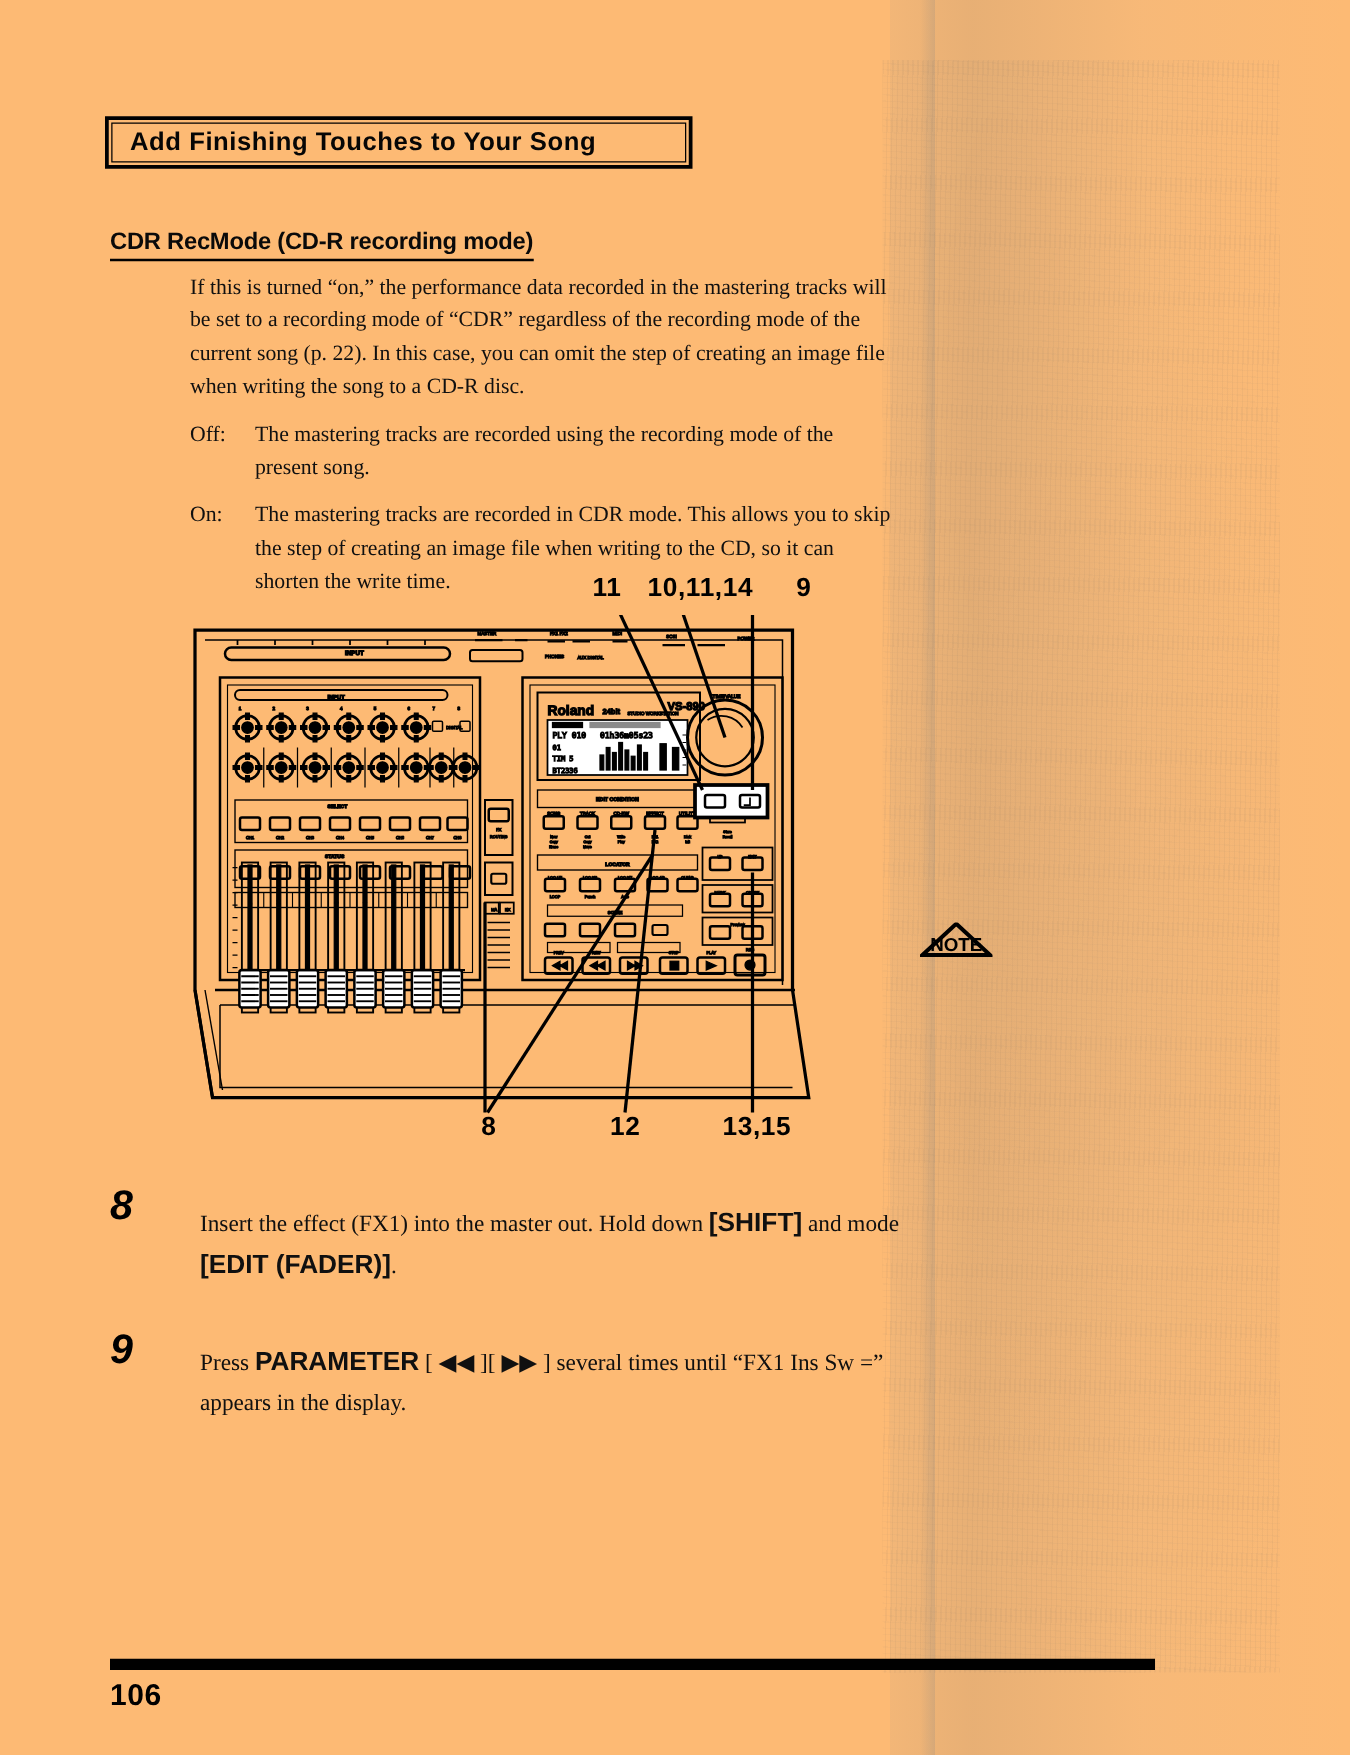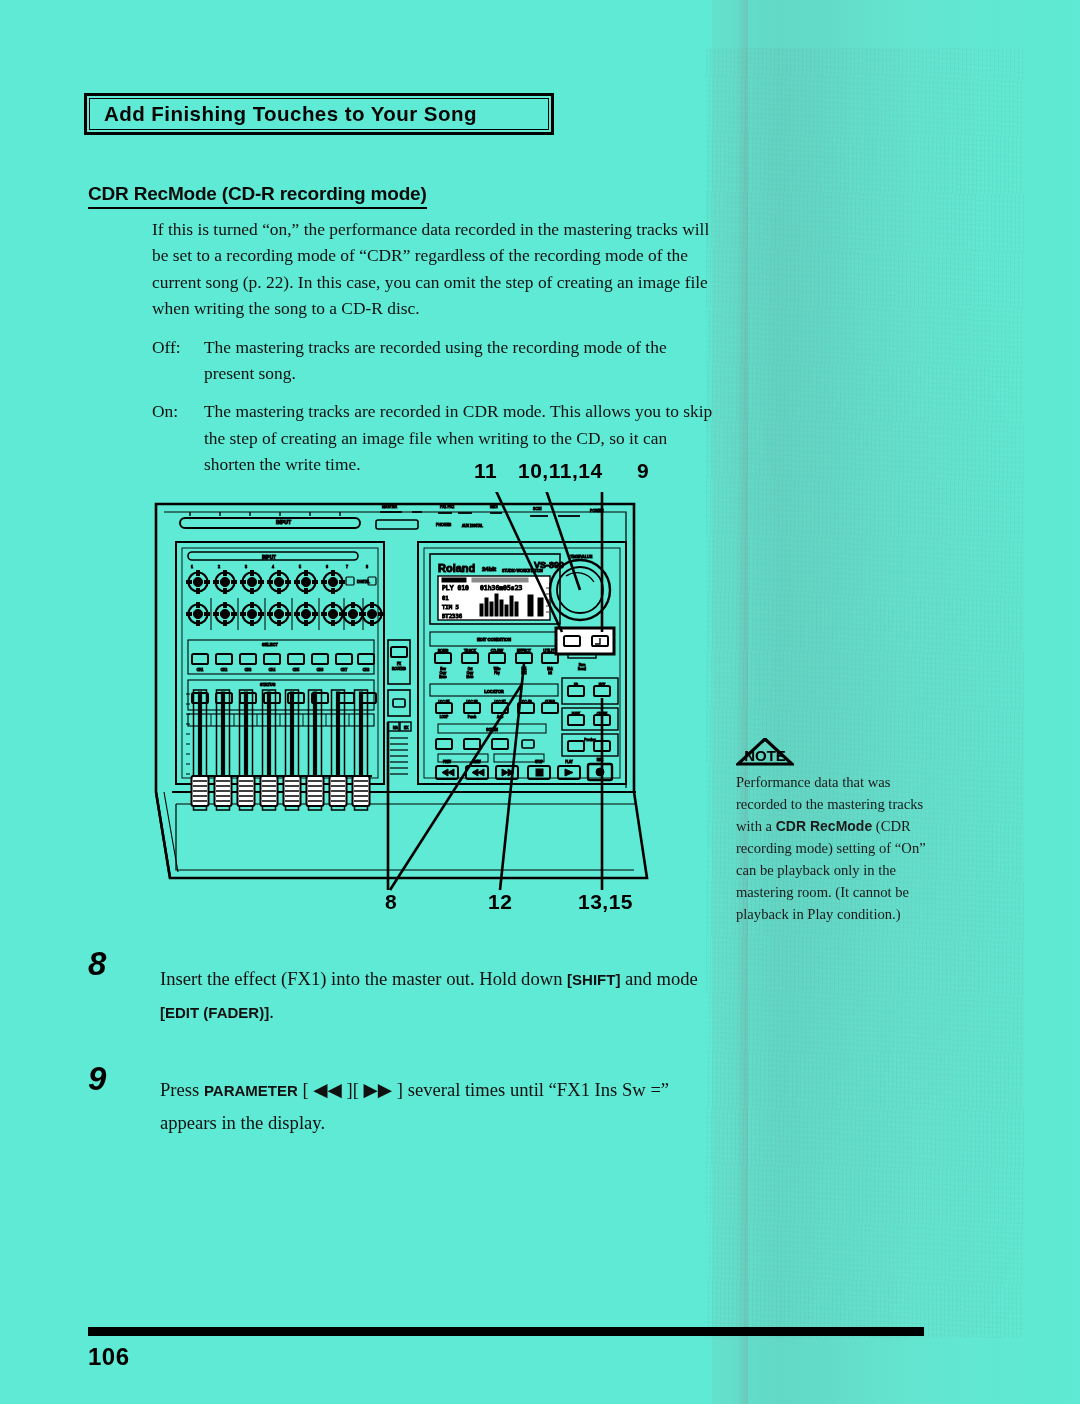--- a/index.html
+++ b/index.html
@@ -7,21 +7,21 @@
   html, body {
     width: 1080px;
     height: 1404px;
     background: #ffffff;
     font-family: "Liberation Serif", serif;
   }
   .page {
     position: relative;
     width: 1080px;
     height: 1404px;
-    background: #5eead4;
+    background: #fdba74;
     overflow: hidden;
   }
 
   
   .scan-gutter {
     position: absolute;
     top: 0; right: 0;
     width: 368px; height: 1404px;
     background:
       linear-gradient(90deg, rgba(150,150,150,0.10) 0%, rgba(120,120,120,0.16) 18%, rgba(170,170,170,0.07) 55%, rgba(255,255,255,0) 100%);
@@ -171,21 +171,21 @@
   }
   .step-text {
     margin-left: 72px;
     font-size: 18.6px;
     line-height: 32px;
     color: #101010;
   }
   .step-text b {
     font-family: "Liberation Sans", sans-serif;
     font-weight: bold;
-    font-size: 15px;
+    font-size: 21px;
   }
   #step-8  { top: 945px; }
   #step-9  { top: 1060px; }
   #step-10 { top: 1148px; }
   #step-8  .step-text { margin-top: 18px; }
   #step-9  .step-text { margin-top: 14px; }
   #step-10 .step-text { margin-top: 22px; }
 
   
   .footer-rule {
@@ -664,21 +664,20 @@
   </svg>
   </div>
 
   <div class="note-box">
     <div class="note-badge">
       <svg width="58" height="30" viewBox="0 0 58 30" xmlns="http://www.w3.org/2000/svg">
         <path d="M29,1 L56,26 L2,26 Z" fill="none" stroke="#000" stroke-width="3.2"></path>
         <text x="29" y="23" text-anchor="middle" font-family="Liberation Sans, sans-serif" font-size="15" font-weight="bold" fill="#000">NOTE</text>
       </svg>
     </div>
-    <div class="note-body"><span>Performance data that was recorded to the mastering tracks with a </span><b>CDR RecMode</b><span> (CDR recording mode) setting of “On” can be playback only in the mastering room. (It cannot be playback in Play condition.)</span></div>
   </div>
 
   <div class="step" id="step-8">
     <div class="step-num">8</div>
     <div class="step-text"><span>Insert the effect (FX1) into the master out. Hold down </span><b>[SHIFT]</b><span> and mode </span><b>[EDIT (FADER)]</b><span>.</span></div>
   </div>
 
   <div class="step" id="step-9">
     <div class="step-num">9</div>
     <div class="step-text"><span>Press </span><b>PARAMETER</b><span> [ ◀◀ ][ ▶▶ ] several times until “FX1 Ins Sw =” appears in the display.</span></div>

